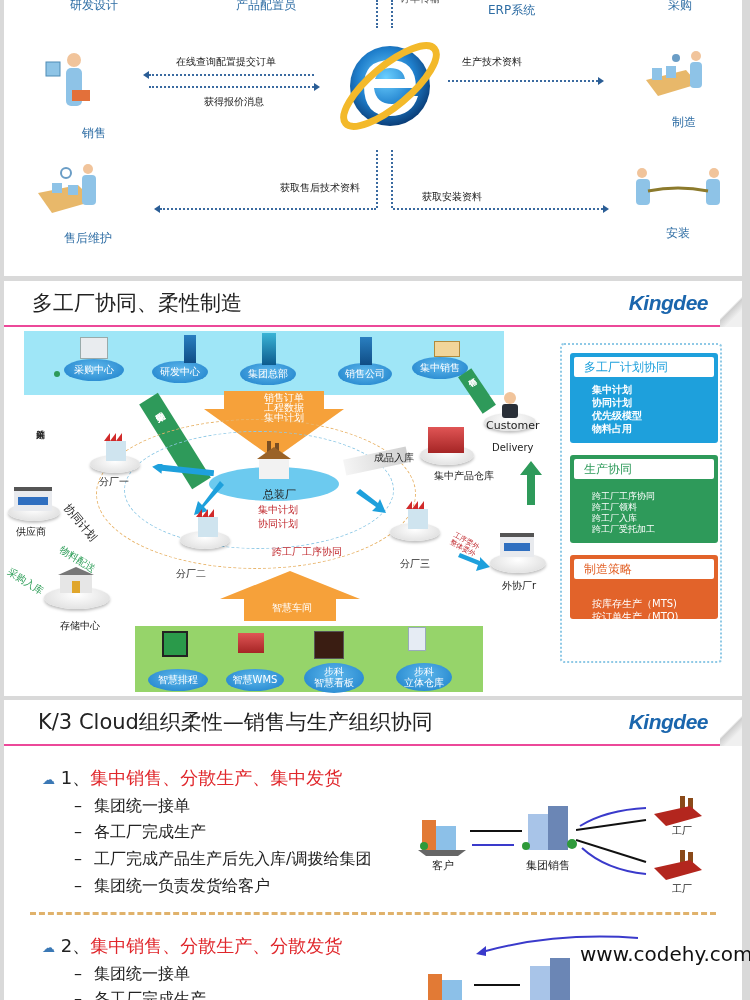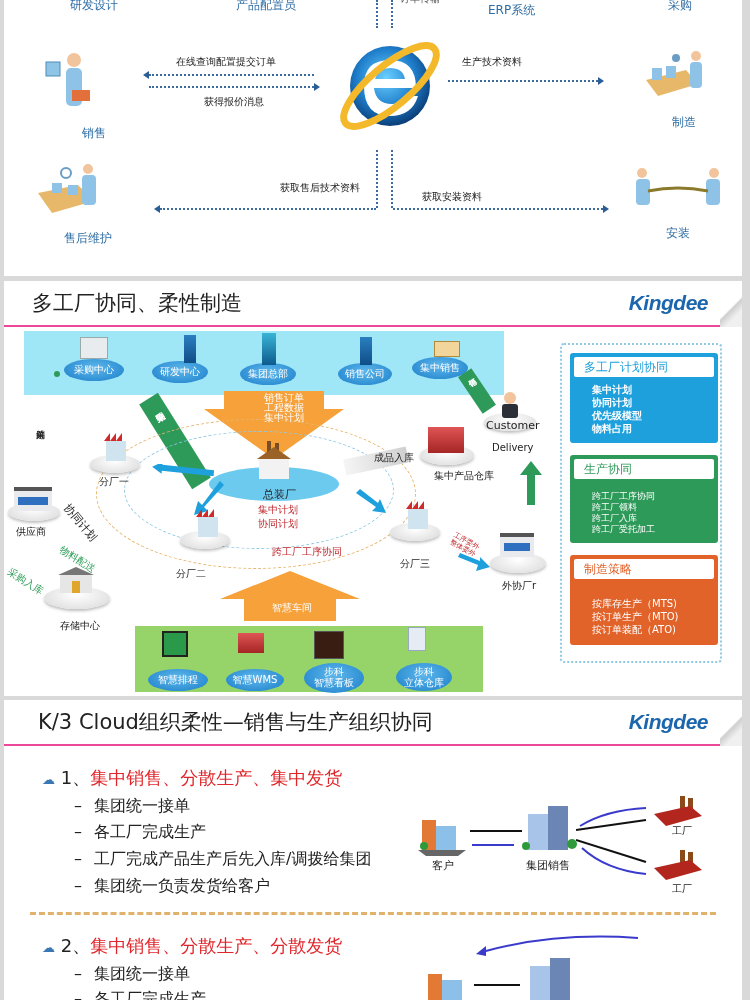--- a/index.html
+++ b/index.html
@@ -299,21 +299,21 @@
     </div>
     <div class="panel" style="top:110px;height:88px;background:#2e9a5a;">
       <div class="panel-head" style="color:#2e9a5a;">生产协同</div>
       <div class="panel-body" style="top:36px;font-size:9px;line-height:11px;">
         <div>跨工厂工序协同</div>
         <div>跨工厂领料</div>
         <div>跨工厂入库</div>
         <div>跨工厂受托加工</div>
       </div>
     </div>
-    <div class="panel" style="top:210px;height:90px;background:#e2632a;">
+    <div class="panel" style="top:210px;height:64px;background:#e2632a;">
       <div class="panel-head" style="color:#e2632a;">制造策略</div>
       <div class="panel-body" style="top:42px;">
         <div>按库存生产（MTS)</div>
         <div>按订单生产（MTO)</div>
         <div>按订单装配（ATO)</div>
       </div>
     </div>
   </div>
 </div>
 
@@ -388,13 +388,14 @@
         <rect x="18" y="10" width="20" height="20" fill="#8cc0e8"></rect>
       </svg></div>
   <div class="abs" style="left:470px;top:284px;width:46px;height:2px;background:#111;"></div>
   <div class="abs" style="left:520px;top:256px;width:56px;height:44px;"><svg width="56" height="44">
         <rect x="6" y="10" width="20" height="34" fill="#a8c4e8"></rect>
         <rect x="26" y="2" width="20" height="42" fill="#6b86b5"></rect>
       </svg></div>
 </div>
 
 <div class="abs" style="left:580px;top:942px;width:170px;text-align:right;color:#111;font-family:'DejaVu Sans',sans-serif;">
+  <div style="font-size:20px;line-height:24px;">www.codehy.com</div>
 </div>
 
 </body></html>

